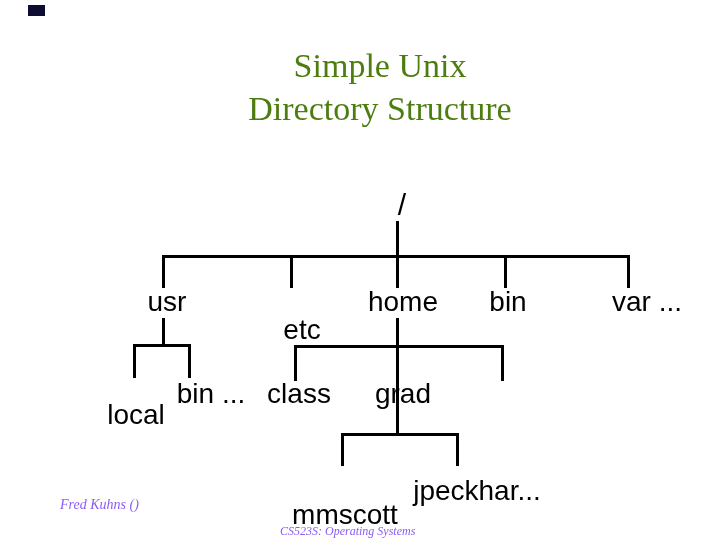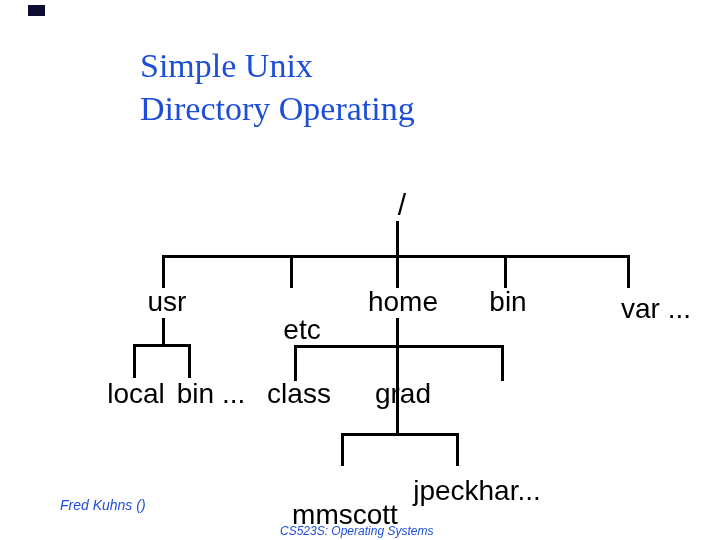--- a/index.html
+++ b/index.html
@@ -9,80 +9,81 @@
     background:#ffffff;
     overflow:hidden;
     font-family:"Liberation Sans", sans-serif;
   }
   .corner-marker{
     position:absolute;left:28px;top:5px;width:17px;height:11px;
     background:#0d0d33;
   }
   .title{
     position:absolute;left:140px;top:44px;width:480px;
+    text-align:center;
     font-family:"Liberation Serif", serif;
-    color:#1d4ed8;
+    color:#4d7c0f;
     font-size:34px;line-height:43px;
     font-weight:400;
   }
   .node{
     position:absolute;
     transform:translateX(-50%);
     color:#000000;
     font-size:28px;line-height:30px;
     white-space:nowrap;
     z-index:3;
   }
   .root-node{font-size:30px;}
   .hl{position:absolute;height:3px;background:#000000;z-index:1;}
   .vl{position:absolute;width:3px;background:#000000;z-index:1;}
   .footer-text{
     position:absolute;
-    font-family:Liberation Sans, sans-serif;
+    font-family:Liberation Serif, serif;
     font-style:italic;
-    color:#1d4ed8;
+    color:#8b5cf6;
     z-index:2;
     white-space:nowrap;
   }
   .footer-author{left:60px;top:497px;font-size:14px;}
   .footer-course{left:280px;top:524px;font-size:12px;}
 </style>
 </head>
 <body>
 
 <div id="slide">
 
   <div class="corner-marker"></div>
 
   <div class="title">
     <div>Simple Unix</div>
-    <div>Directory Operating</div>
+    <div>Directory Structure</div>
   </div>
 
   <div class="node root-node" style="left:402px;top:190px;">/</div>
   <div class="vl" style="left:396px;top:221px;height:37px;"></div>
 
   <div class="hl" style="left:162px;top:255px;width:468px;"></div>
   <div class="vl" style="left:162px;top:255px;height:33px;"></div>
   <div class="vl" style="left:290px;top:255px;height:33px;"></div>
   <div class="vl" style="left:396px;top:255px;height:33px;"></div>
   <div class="vl" style="left:504px;top:255px;height:33px;"></div>
   <div class="vl" style="left:627px;top:255px;height:33px;"></div>
 
   <div class="node" style="left:167px;top:287px;text-align:center;">usr</div>
   <div class="node" style="left:302px;top:287px;margin-top:28px;">etc</div>
   <div class="node" style="left:403px;top:287px;">home</div>
   <div class="node" style="left:508px;top:287px;">bin</div>
-  <div class="node" style="left:647px;top:294px;margin-left:9px;">var ...</div>
+  <div class="node" style="left:647px;top:287px;">var ...</div>
 
   <div class="vl" style="left:162px;top:318px;height:29px;"></div>
   <div class="hl" style="left:133px;top:344px;width:58px;"></div>
   <div class="vl" style="left:133px;top:344px;height:34px;"></div>
   <div class="vl" style="left:188px;top:344px;height:34px;"></div>
-  <div class="node" style="left:136px;top:379px;">local</div>
+  <div class="node" style="left:136px;top:400px;">local</div>
   <div class="node" style="left:211px;top:379px;">bin ...</div>
 
   <div class="vl" style="left:396px;top:318px;height:30px;"></div>
   <div class="hl" style="left:294px;top:345px;width:210px;"></div>
   <div class="vl" style="left:294px;top:345px;height:36px;"></div>
   <div class="vl" style="left:501px;top:345px;height:36px;"></div>
   <div class="vl" style="left:396px;top:345px;height:91px;"></div>
   <div class="node" style="left:299px;top:379px;">class</div>
   <div class="node" style="left:403px;top:379px;">grad</div>
 

